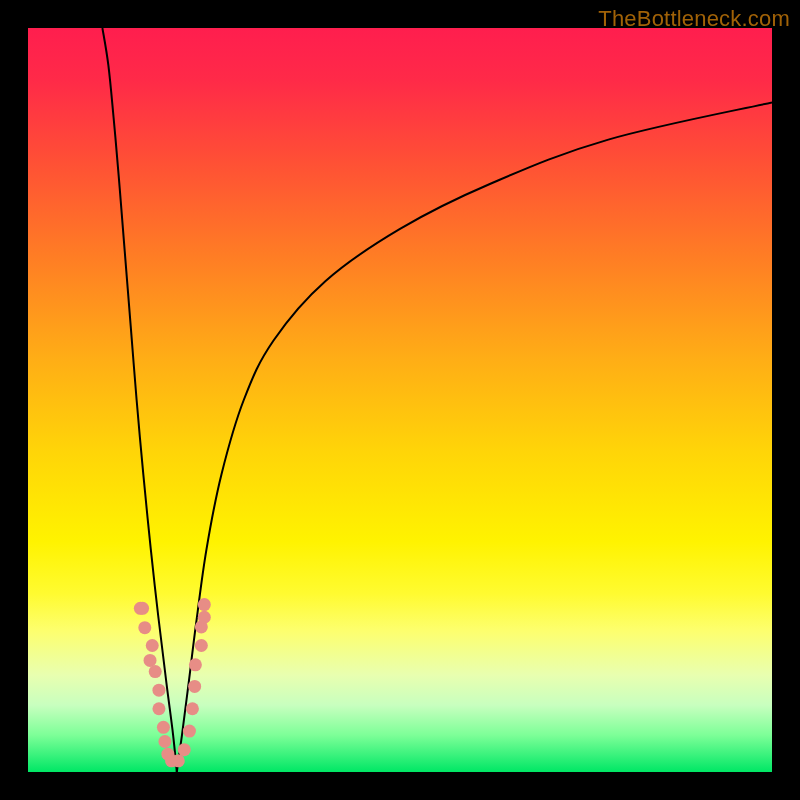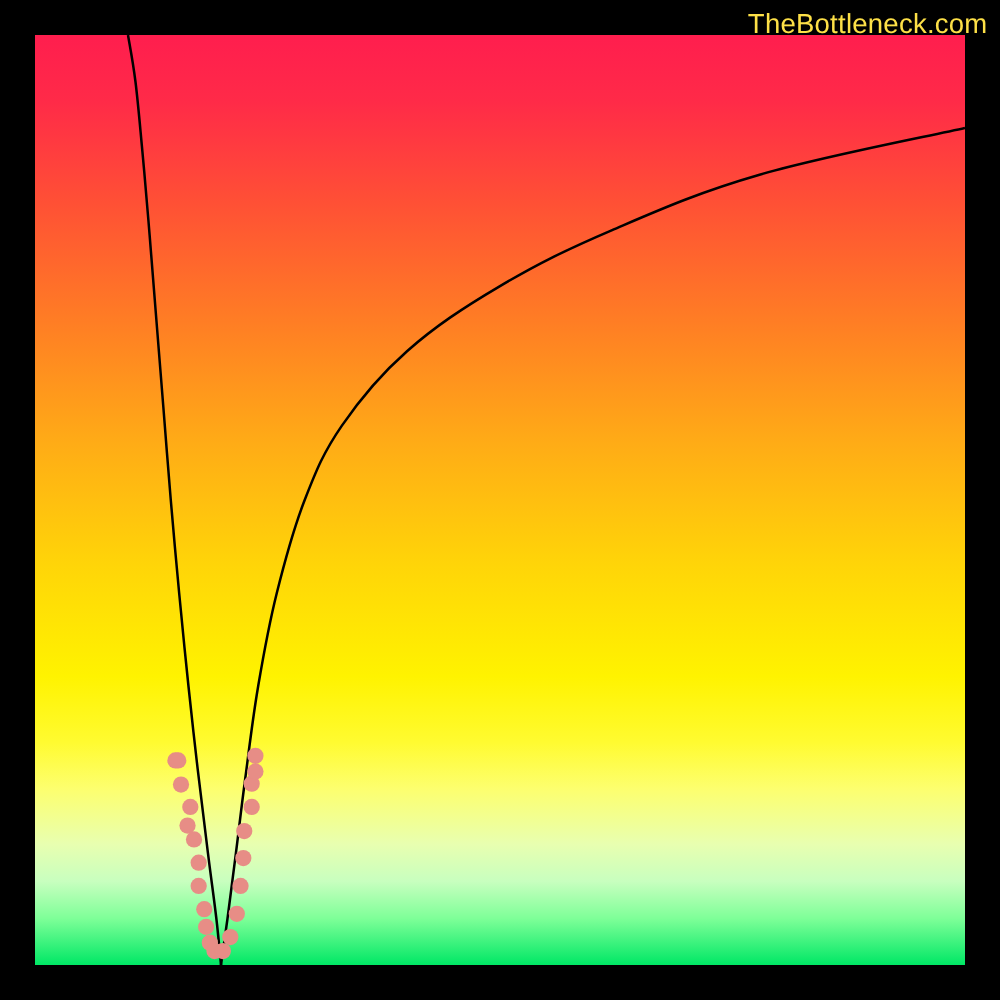--- a/index.html
+++ b/index.html
@@ -31,21 +31,21 @@
     position: absolute;
     left: 0;
     top: 0;
     width: 100%;
     height: 100%;
   }
   .attribution {
     position: absolute;
     top: 6px;
     right: 10px;
-    color: #fde047;
+    color: #a16207;
     font-size: 22px;
     font-weight: 500;
     letter-spacing: 0.2px;
     text-align: right;
   }
   svg.curves {
     position: absolute;
     left: 0;
     top: 0;
     width: 100%;

